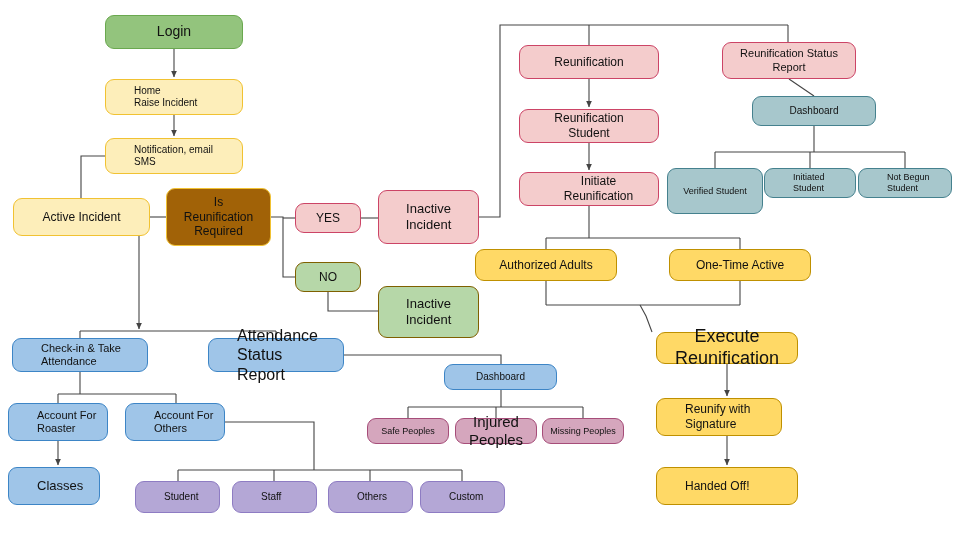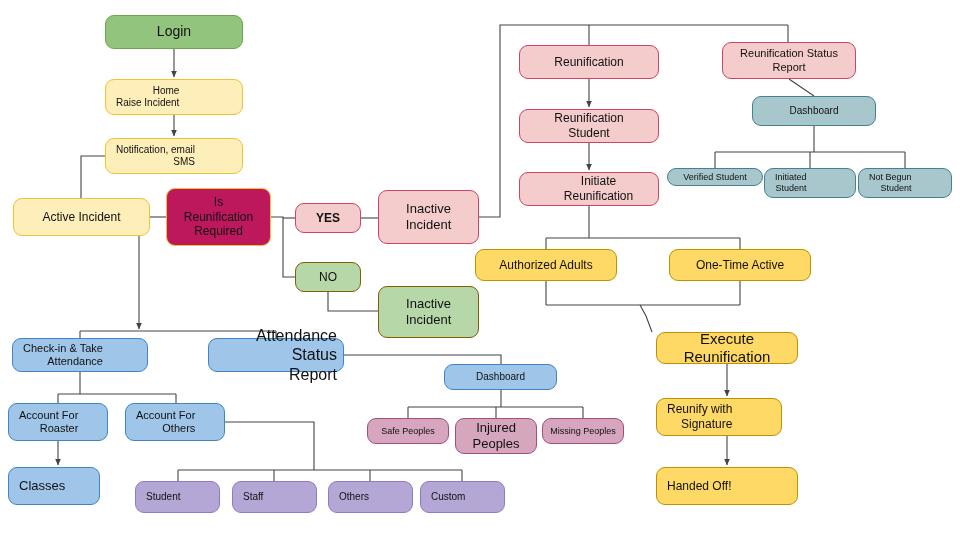--- a/index.html
+++ b/index.html
@@ -20,21 +20,21 @@
     align-items:center;
     justify-content:center;
     text-align:center;
     line-height:1.22;
     color:#111111;
     white-space:pre-line;
     padding:2px 6px;
     border-width:1.3px;
     border-style:solid;
   }
-  .al-left{justify-content:flex-start;text-align:right;padding-left:10px;}
+  .al-left{justify-content:flex-start;text-align:left;padding-left:28px;}
 </style>
 </head>
 <body>
 
 <div id="canvas">
   <svg class="edges" viewBox="0 0 960 540">
     <defs>
       <marker id="arrowhead" markerWidth="7" markerHeight="7" refX="5.4" refY="2.6" orient="auto">
         <path d="M0,0 L5.6,2.6 L0,5.2 z" fill="#444444"></path>
       </marker>
@@ -92,58 +92,58 @@
         <path d="M727,436 L727,465" fill="none" stroke="#444444" stroke-width="1.1" marker-end="url(#arrowhead)"></path>
       </g>
   </svg>
   <div id="node-layer">
       <div class="node" style="left: 105px; top: 15px; width: 138px; height: 34px; background: rgb(147, 196, 125); border-color: rgb(106, 168, 79); font-size: 14px;"><span>Login</span></div>
       <div class="node al-left" style="left: 105px; top: 79px; width: 138px; height: 36px; background: rgb(253, 238, 186); border-color: rgb(241, 194, 50); font-size: 10px;"><span>Home
 Raise Incident</span></div>
       <div class="node al-left" style="left: 105px; top: 138px; width: 138px; height: 36px; background: rgb(253, 238, 186); border-color: rgb(241, 194, 50); font-size: 10px;"><span>Notification, email
 SMS</span></div>
       <div class="node" style="left: 13px; top: 198px; width: 137px; height: 38px; background: rgb(253, 238, 186); border-color: rgb(241, 194, 50); font-size: 12px;"><span>Active Incident</span></div>
-      <div class="node" style="left: 166px; top: 188px; width: 105px; height: 58px; background: #be185d; border-color: rgb(241, 194, 50); font-size: 12px;"><span>Is
+      <div class="node" style="left: 166px; top: 188px; width: 105px; height: 58px; background: #a16207; border-color: rgb(241, 194, 50); font-size: 12px;"><span>Is
 Reunification
 Required</span></div>
-      <div class="node" style="left: 295px; top: 203px; width: 66px; height: 30px; background: rgb(244, 204, 204); border-color: rgb(204, 68, 102); font-size: 12px; font-weight: bold;"><span>YES</span></div>
+      <div class="node" style="left: 295px; top: 203px; width: 66px; height: 30px; background: rgb(244, 204, 204); border-color: rgb(204, 68, 102); font-size: 12px;"><span>YES</span></div>
       <div class="node" style="left: 295px; top: 262px; width: 66px; height: 30px; background: rgb(182, 215, 168); border-color: rgb(127, 96, 0); font-size: 12px;"><span>NO</span></div>
       <div class="node" style="left: 378px; top: 190px; width: 101px; height: 54px; background: rgb(244, 204, 204); border-color: rgb(204, 68, 102); font-size: 13px;"><span>Inactive
 Incident</span></div>
       <div class="node" style="left: 378px; top: 286px; width: 101px; height: 52px; background: rgb(182, 215, 168); border-color: rgb(127, 96, 0); font-size: 13px;"><span>Inactive
 Incident</span></div>
       <div class="node al-left" style="left: 12px; top: 338px; width: 136px; height: 34px; background: rgb(159, 197, 232); border-color: rgb(61, 133, 198); font-size: 11px;"><span>Check-in &amp; Take
 Attendance</span></div>
       <div class="node al-left" style="left: 208px; top: 338px; width: 136px; height: 34px; background: rgb(159, 197, 232); border-color: rgb(61, 133, 198); font-size: 16px;"><span>Attendance Status
 Report</span></div>
       <div class="node al-left" style="left: 8px; top: 403px; width: 100px; height: 38px; background: rgb(159, 197, 232); border-color: rgb(61, 133, 198); font-size: 11px;"><span>Account For
 Roaster</span></div>
       <div class="node al-left" style="left: 125px; top: 403px; width: 100px; height: 38px; background: rgb(159, 197, 232); border-color: rgb(61, 133, 198); font-size: 11px;"><span>Account For
 Others</span></div>
       <div class="node al-left" style="left: 8px; top: 467px; width: 92px; height: 38px; background: rgb(159, 197, 232); border-color: rgb(61, 133, 198); font-size: 13px;"><span>Classes</span></div>
       <div class="node al-left" style="left: 135px; top: 481px; width: 85px; height: 32px; background: rgb(180, 167, 214); border-color: rgb(142, 124, 195); font-size: 10px;"><span>Student</span></div>
       <div class="node al-left" style="left: 232px; top: 481px; width: 85px; height: 32px; background: rgb(180, 167, 214); border-color: rgb(142, 124, 195); font-size: 10px;"><span>Staff</span></div>
       <div class="node al-left" style="left: 328px; top: 481px; width: 85px; height: 32px; background: rgb(180, 167, 214); border-color: rgb(142, 124, 195); font-size: 10px;"><span>Others</span></div>
       <div class="node al-left" style="left: 420px; top: 481px; width: 85px; height: 32px; background: rgb(180, 167, 214); border-color: rgb(142, 124, 195); font-size: 10px;"><span>Custom</span></div>
       <div class="node" style="left: 444px; top: 364px; width: 113px; height: 26px; background: rgb(159, 197, 232); border-color: rgb(61, 133, 198); font-size: 10px;"><span>Dashboard</span></div>
       <div class="node" style="left: 367px; top: 418px; width: 82px; height: 26px; background: rgb(213, 166, 189); border-color: rgb(166, 77, 121); font-size: 9px;"><span>Safe Peoples</span></div>
-      <div class="node" style="left: 455px; top: 418px; width: 82px; height: 36px; background: rgb(213, 166, 189); border-color: rgb(166, 77, 121); font-size: 13px;"><span>Injured Peoples</span></div>
+      <div class="node" style="left: 455px; top: 418px; width: 82px; height: 26px; background: rgb(213, 166, 189); border-color: rgb(166, 77, 121); font-size: 15px;"><span>Injured Peoples</span></div>
       <div class="node" style="left: 542px; top: 418px; width: 82px; height: 26px; background: rgb(213, 166, 189); border-color: rgb(166, 77, 121); font-size: 9px;"><span>Missing Peoples</span></div>
       <div class="node" style="left: 519px; top: 45px; width: 140px; height: 34px; background: rgb(244, 204, 204); border-color: rgb(204, 68, 102); font-size: 12px;"><span>Reunification</span></div>
       <div class="node" style="left: 519px; top: 109px; width: 140px; height: 34px; background: rgb(244, 204, 204); border-color: rgb(204, 68, 102); font-size: 12px;"><span>Reunification
 Student</span></div>
       <div class="node" style="left: 519px; top: 172px; width: 140px; height: 34px; background: rgb(244, 204, 204); border-color: rgb(204, 68, 102); font-size: 12px; padding-left: 25px;"><span>Initiate Reunification</span></div>
       <div class="node" style="left: 722px; top: 42px; width: 134px; height: 37px; background: rgb(244, 204, 204); border-color: rgb(204, 68, 102); font-size: 11px;"><span>Reunification Status
 Report</span></div>
       <div class="node" style="left: 752px; top: 96px; width: 124px; height: 30px; background: rgb(167, 199, 204); border-color: rgb(69, 129, 142); font-size: 10px;"><span>Dashboard</span></div>
-      <div class="node" style="left: 667px; top: 168px; width: 96px; height: 18px; background: rgb(167, 199, 204); border-color: rgb(69, 129, 142); font-size: 9px;"><span>Verified Student</span></div>
+      <div class="node" style="left: 667px; top: 168px; width: 96px; height: 46px; background: rgb(167, 199, 204); border-color: rgb(69, 129, 142); font-size: 9px;"><span>Verified Student</span></div>
       <div class="node al-left" style="left: 764px; top: 168px; width: 92px; height: 30px; background: rgb(167, 199, 204); border-color: rgb(69, 129, 142); font-size: 9px;"><span>Initiated
 Student</span></div>
       <div class="node al-left" style="left: 858px; top: 168px; width: 94px; height: 30px; background: rgb(167, 199, 204); border-color: rgb(69, 129, 142); font-size: 9px;"><span>Not Begun
 Student</span></div>
       <div class="node" style="left: 475px; top: 249px; width: 142px; height: 32px; background: rgb(255, 217, 102); border-color: rgb(191, 144, 0); font-size: 12px;"><span>Authorized Adults</span></div>
       <div class="node" style="left: 669px; top: 249px; width: 142px; height: 32px; background: rgb(255, 217, 102); border-color: rgb(191, 144, 0); font-size: 12px;"><span>One-Time Active</span></div>
-      <div class="node" style="left: 656px; top: 332px; width: 142px; height: 32px; background: rgb(255, 217, 102); border-color: rgb(191, 144, 0); font-size: 15px; text-align: center;"><span>Execute Reunification</span></div>
+      <div class="node" style="left: 656px; top: 332px; width: 142px; height: 32px; background: rgb(255, 217, 102); border-color: rgb(191, 144, 0); font-size: 18px; text-align: center;"><span>Execute Reunification</span></div>
       <div class="node al-left" style="left: 656px; top: 398px; width: 126px; height: 38px; background: rgb(255, 217, 102); border-color: rgb(191, 144, 0); font-size: 12px;"><span>Reunify with
 Signature</span></div>
       <div class="node al-left" style="left: 656px; top: 467px; width: 142px; height: 38px; background: rgb(255, 217, 102); border-color: rgb(191, 144, 0); font-size: 12px;"><span>Handed Off!</span></div>
     </div>
 </div>
 
 </body></html>

